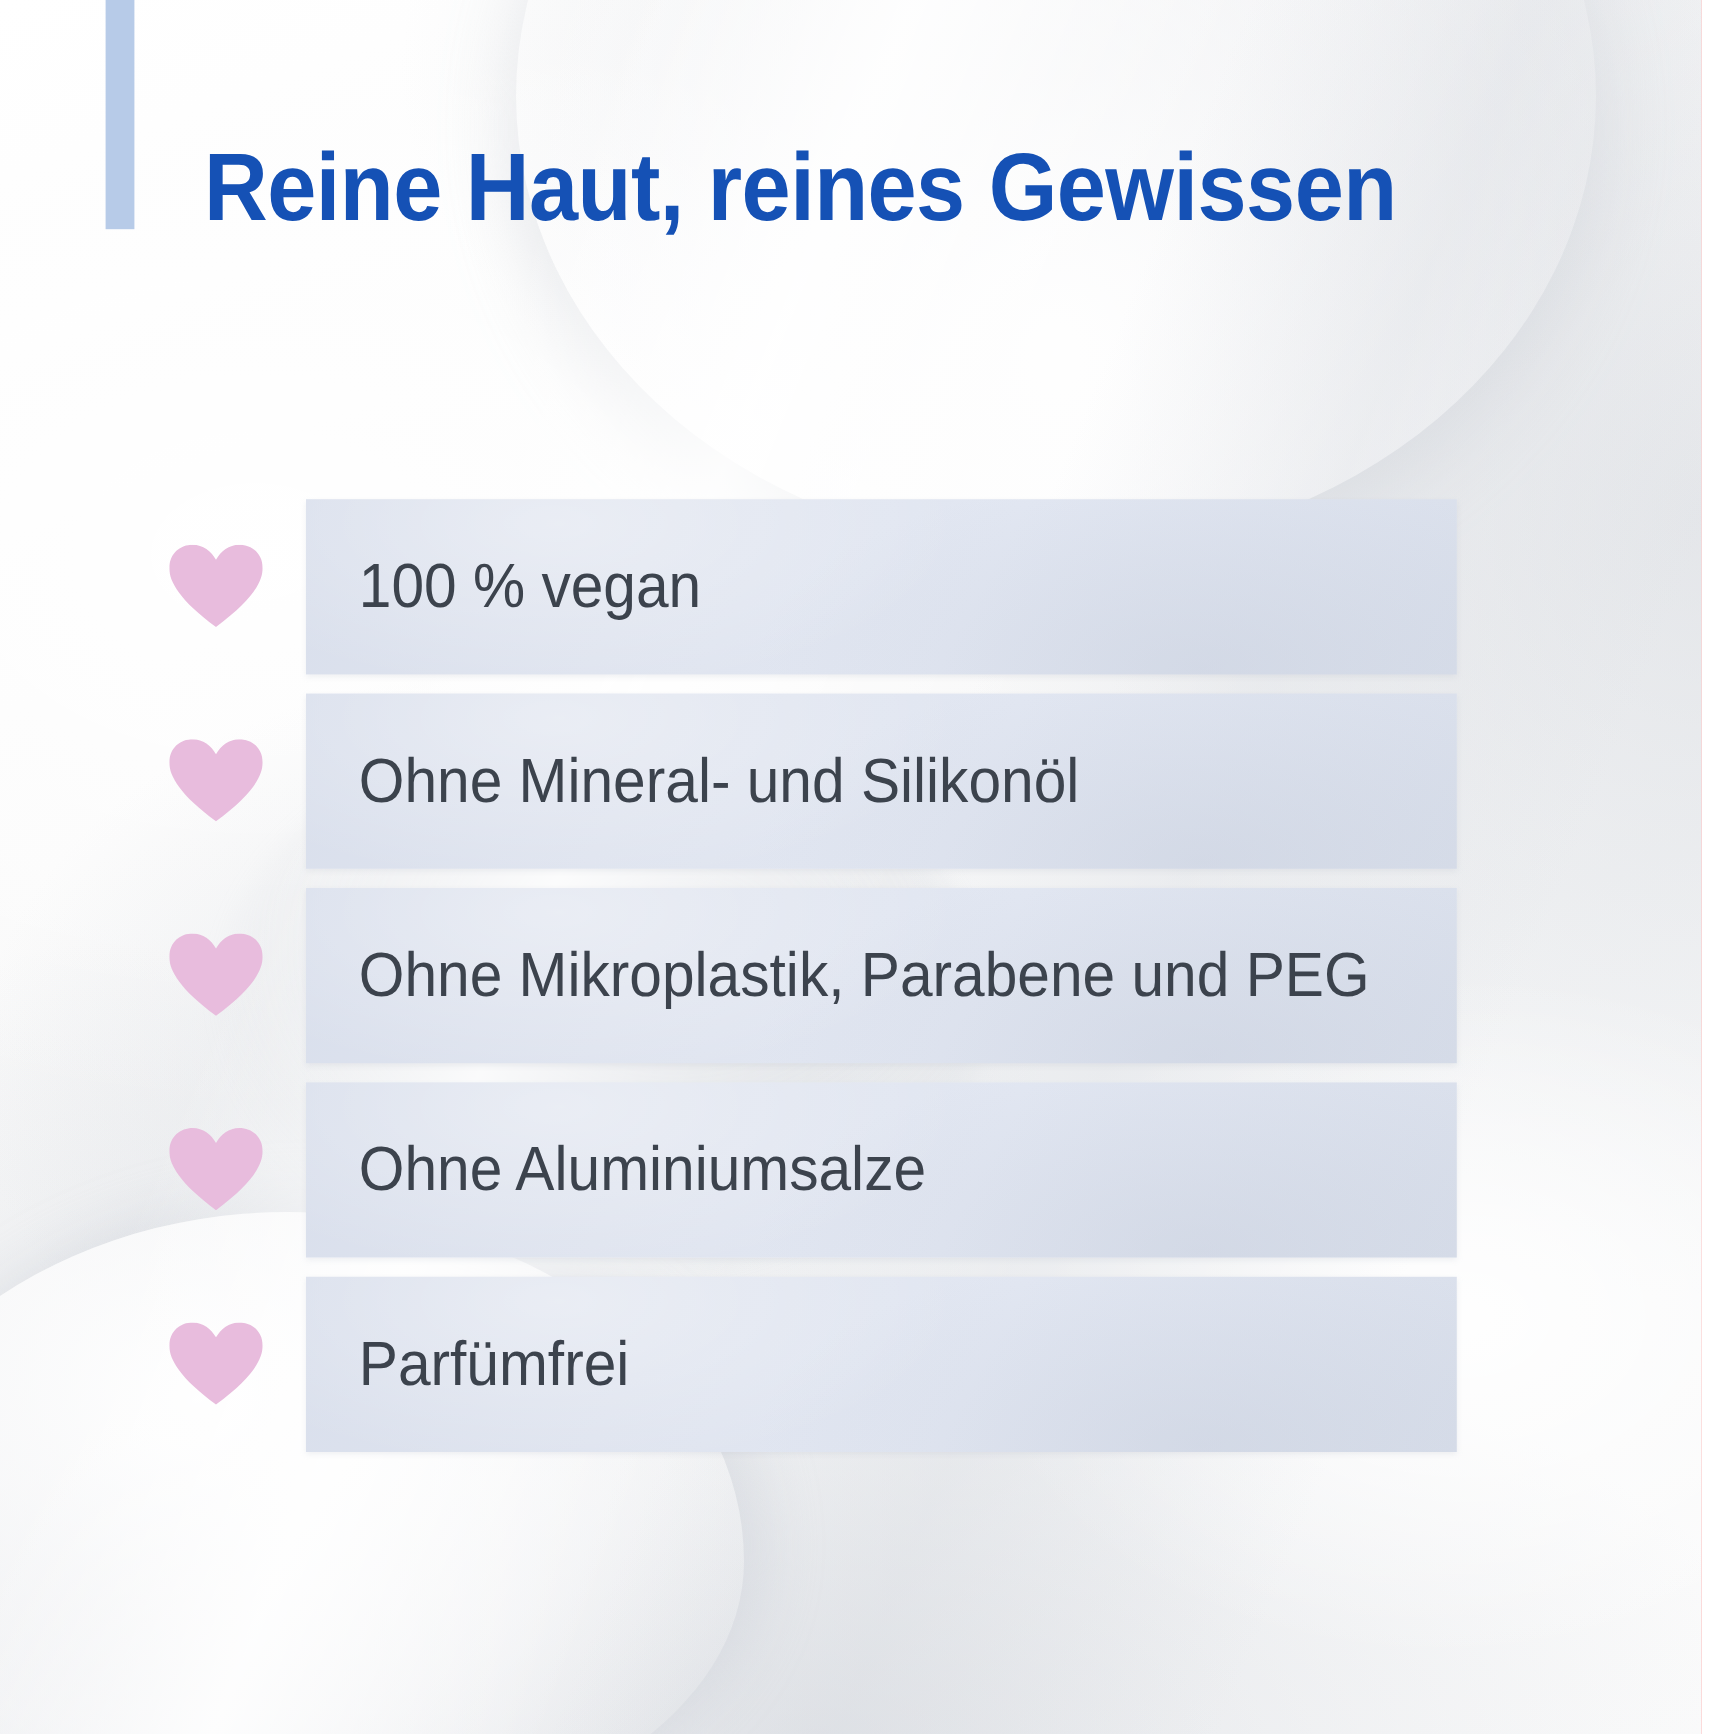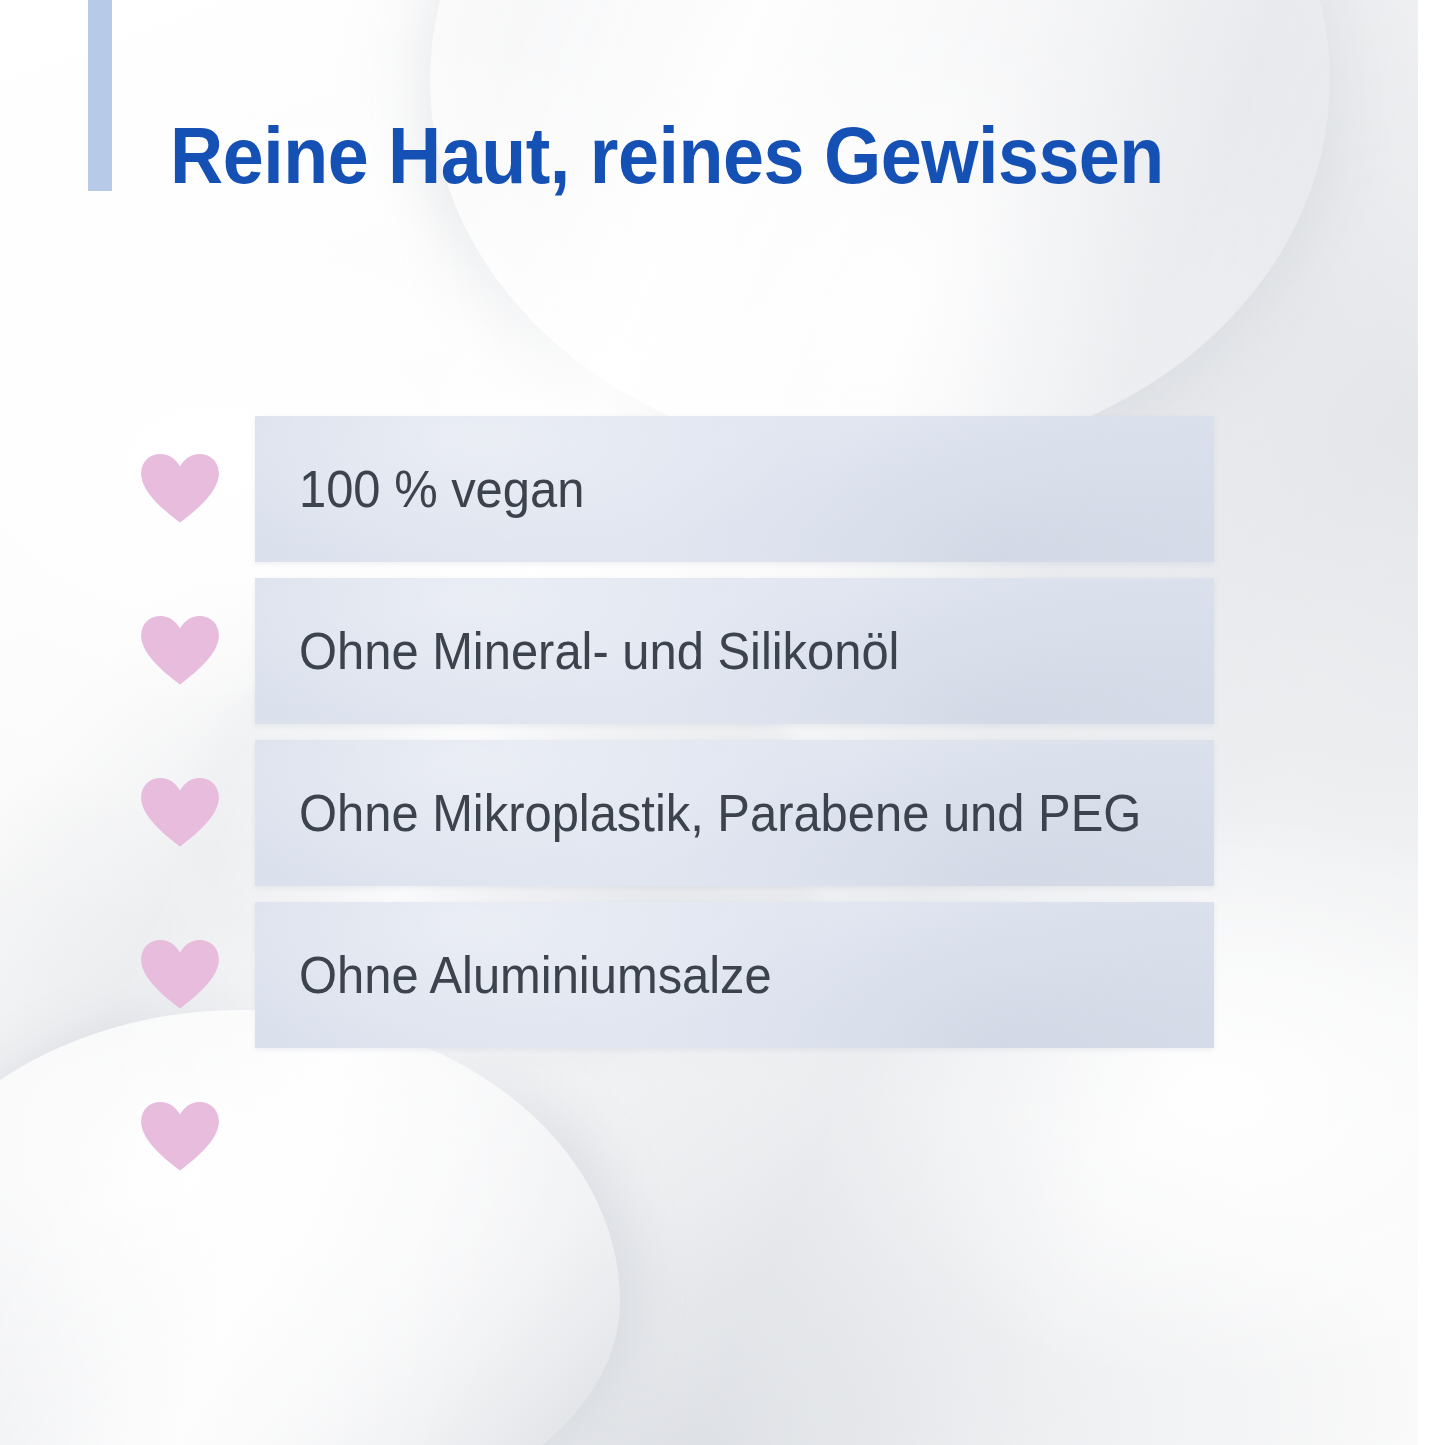--- a/index.html
+++ b/index.html
@@ -251,16 +251,20 @@
         <span class="benefit-label">Ohne Aluminiumsalze</span>
       </div>
     </div>
 
     <div class="benefit-row">
       <span class="heart-icon">
         <svg viewBox="0 0 100 90" xmlns="http://www.w3.org/2000/svg" aria-hidden="true">
           <path d="M50 88 C 12 60, 0 40, 0 25 C 0 9, 12 0, 25 0 C 36 0, 45 7, 50 16 C 55 7, 64 0, 75 0 C 88 0, 100 9, 100 25 C 100 40, 88 60, 50 88 Z" fill="#e8bcdd"></path>
         </svg>
       </span>
+      <div class="benefit-bar">
+        <span class="shade"></span>
+        <span class="benefit-label">Parfümfrei</span>
+      </div>
     </div>
 
   </div>
 </div>
 
 </body></html>

